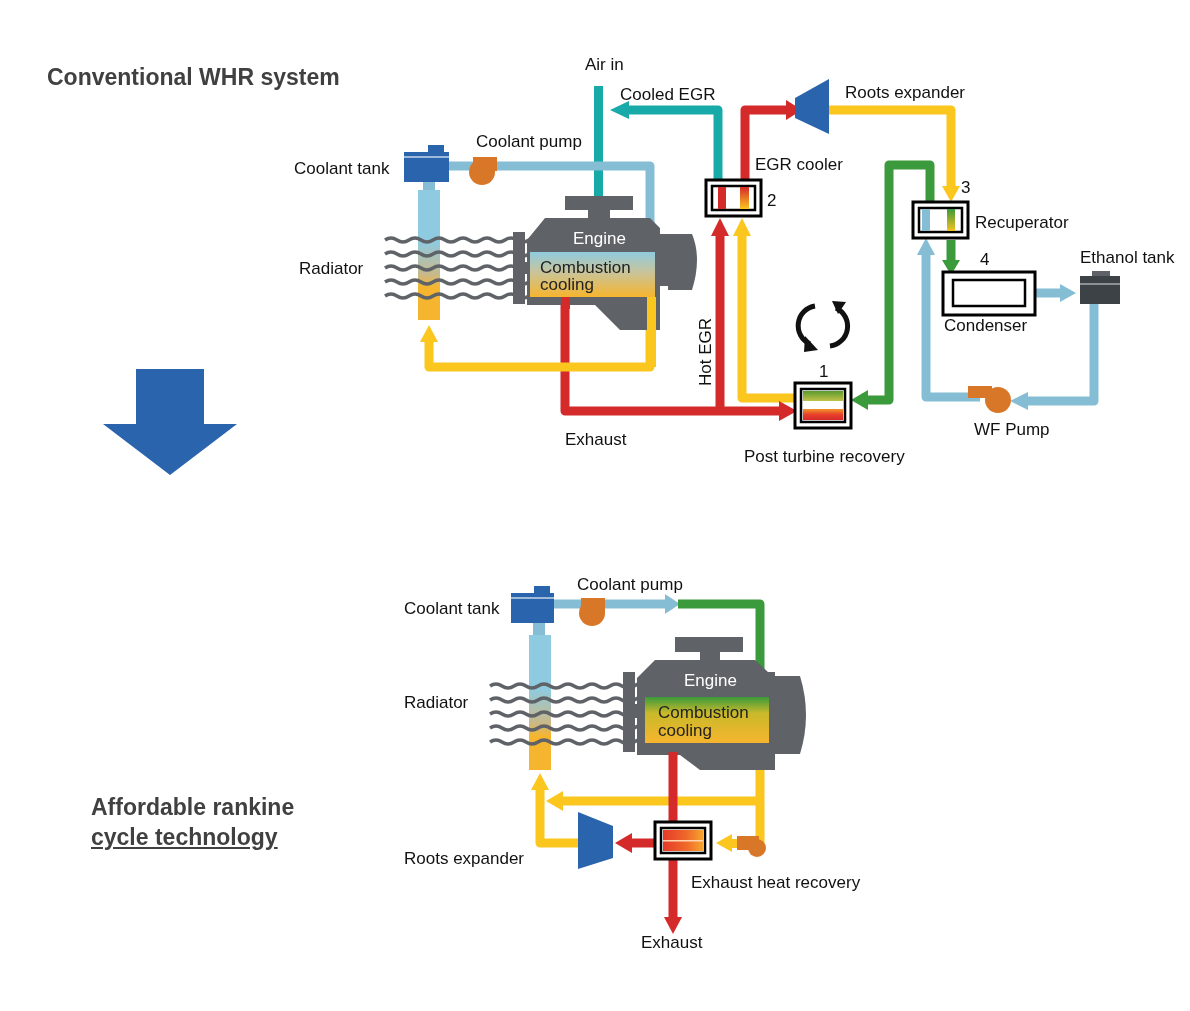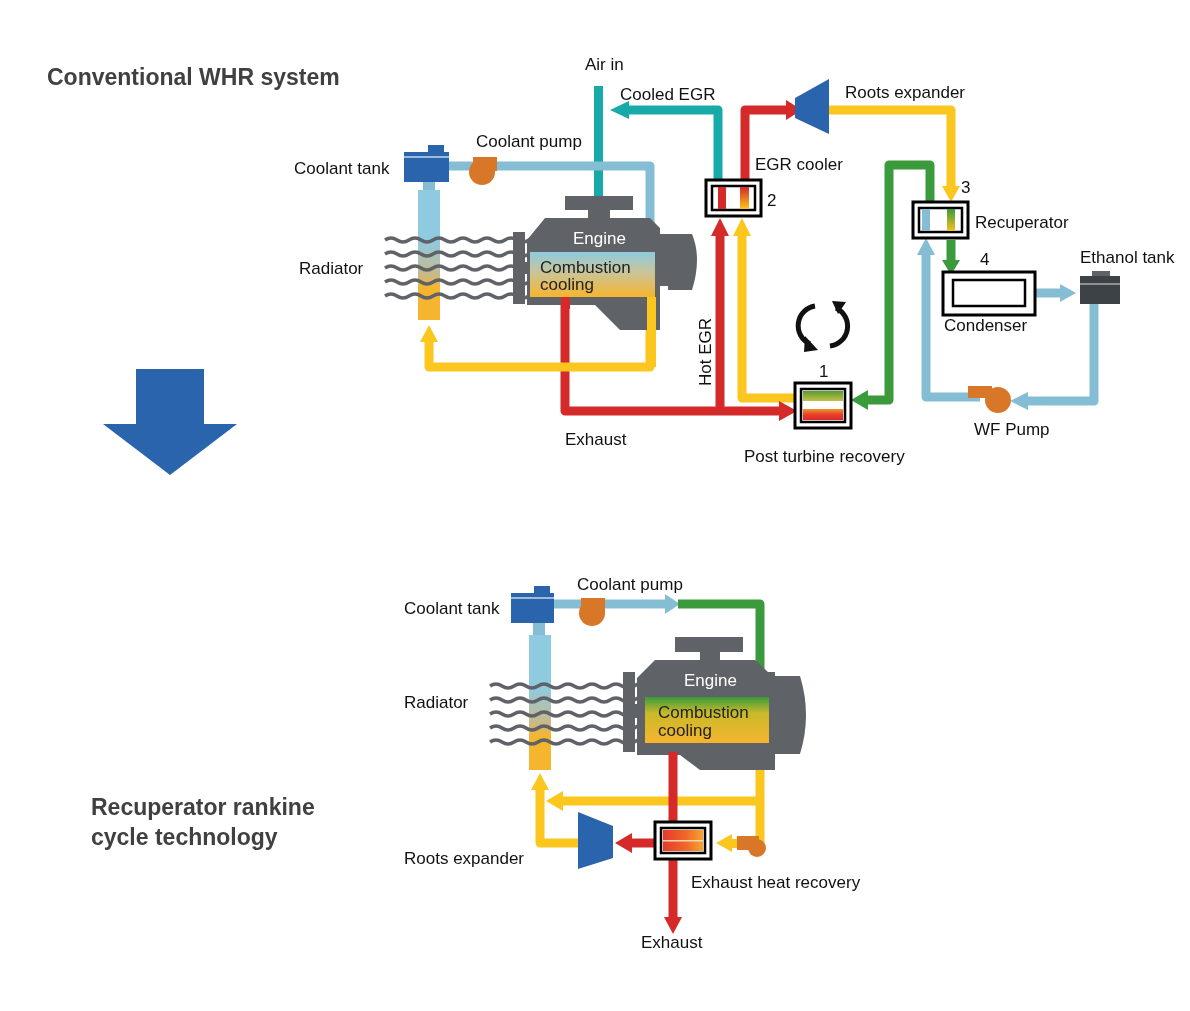--- a/index.html
+++ b/index.html
@@ -8,22 +8,22 @@
   svg text { font-family:"Liberation Sans", sans-serif; }
   .lbl { font-size:17px; fill:#111; }
   .eng { font-size:17px; fill:#ffffff; }
   .comb { font-size:17px; fill:#222; }
   #diagram { position:absolute; left:0; top:0; }
 </style>
 </head>
 <body>
 
 <div class="title" style="left:47px;top:62px;">Conventional WHR system</div>
-<div class="title" style="left:91px;top:792px;">Recuperator rankine</div>
-<div class="title" style="left:91px;top:822px;">cycle technology</div>
+<div class="title" style="left:91px;top:792px;">Affordable rankine</div>
+<div class="title" style="left:91px;top:822px;text-decoration:underline;">cycle technology</div>
 
 <svg id="diagram" width="1190" height="1011" viewBox="0 0 1190 1011">
   <defs>
     <linearGradient id="gTopComb" x1="0" y1="0" x2="0" y2="1">
       <stop offset="0" stop-color="#8fcbe0"></stop>
       <stop offset="0.45" stop-color="#c9c49a"></stop>
       <stop offset="1" stop-color="#f6b52e"></stop>
     </linearGradient>
     <linearGradient id="gBotComb" x1="0" y1="0" x2="0" y2="1">
       <stop offset="0" stop-color="#3b9a3b"></stop>

